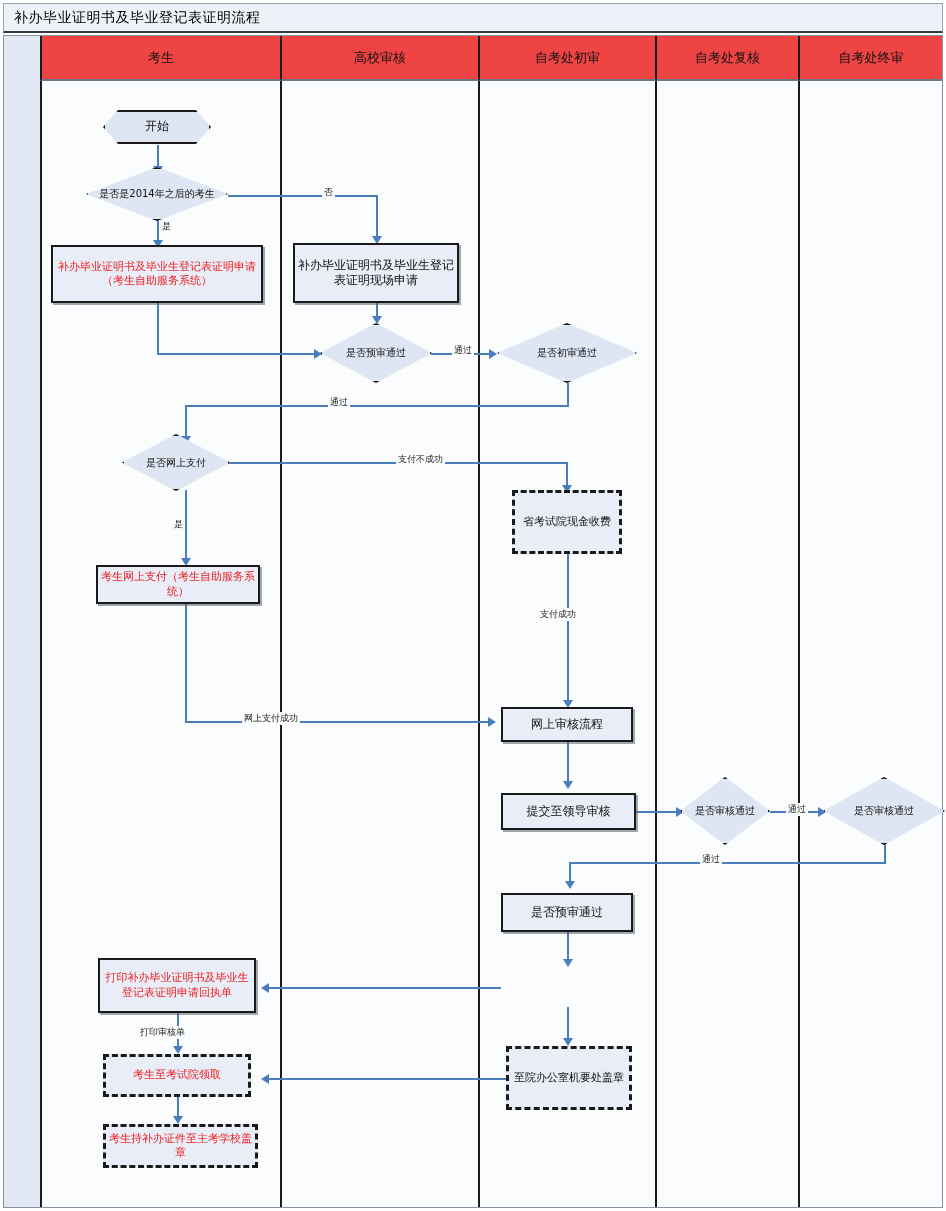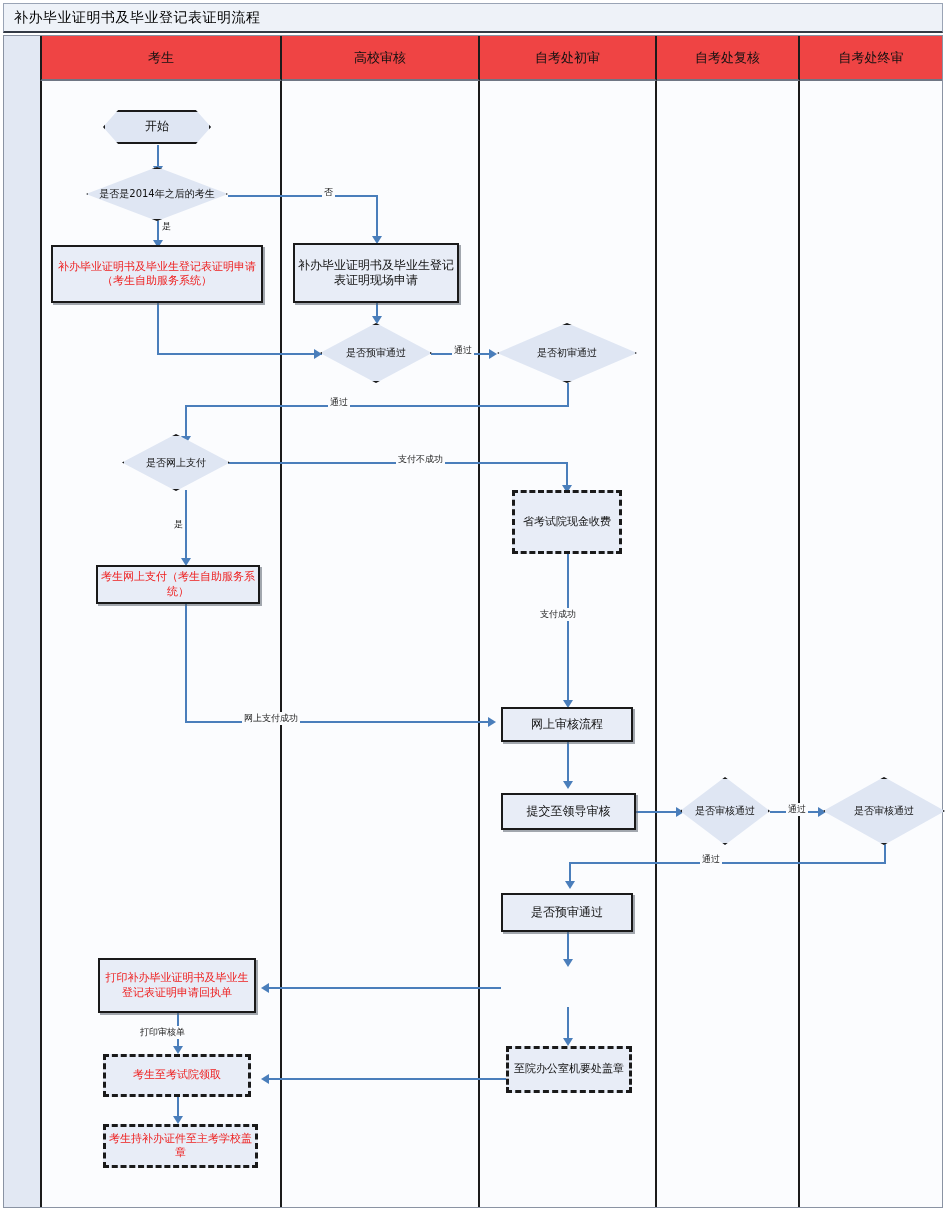--- a/index.html
+++ b/index.html
@@ -344,21 +344,21 @@
 
   <div class="node box" style="left:501px;top:893px;width:132px;height:39px;">
     <div class="node-inner">是否预审通过</div>
   </div>
 
 
   <div class="node box red" style="left:98px;top:958px;width:158px;height:55px;">
     <div class="node-inner">打印补办毕业证明书及毕业生登记表证明申请回执单</div>
   </div>
 
-  <div class="node box-dashed dark" style="left:506px;top:1046px;width:126px;height:47px;">
+  <div class="node box-dashed dark" style="left:506px;top:1046px;width:126px;height:64px;">
     <div class="node-inner">至院办公室机要处盖章</div>
   </div>
 
   <div class="node box-dashed" style="left:103px;top:1054px;width:148px;height:43px;">
     <div class="node-inner">考生至考试院领取</div>
   </div>
 
   <div class="node box-dashed" style="left:103px;top:1124px;width:155px;height:44px;">
     <div class="node-inner">考生持补办证件至主考学校盖章</div>
   </div>

